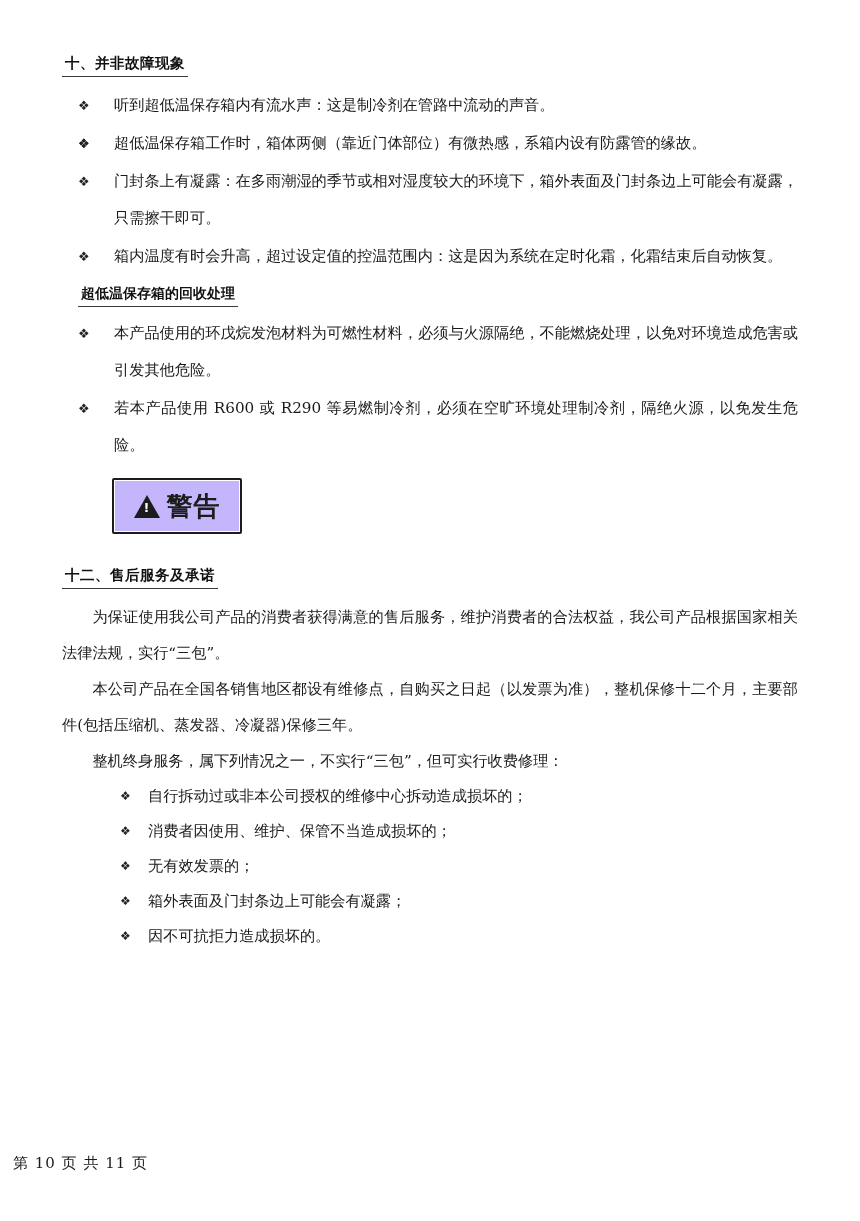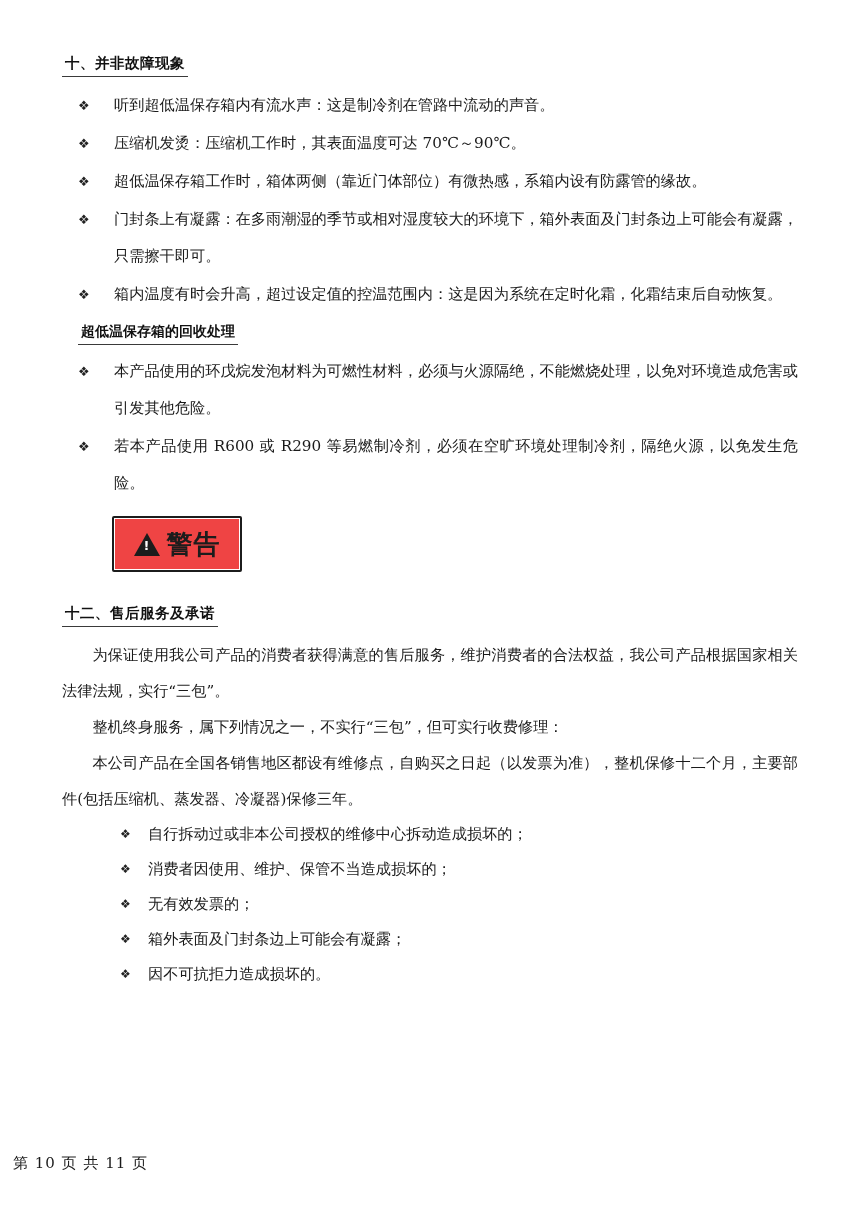--- a/index.html
+++ b/index.html
@@ -95,21 +95,21 @@
   .warning-sign {
     flex: 0 0 auto;
     width: 126px;
     height: 52px;
     border: 2px solid #1c1c1c;
     border-radius: 2px;
     display: flex;
     align-items: center;
     justify-content: center;
     gap: 7px;
-    background: #ef4444;
+    background: #c4b5fd;
     box-shadow: 0 0 0 1px #ffffff inset;
     margin-top: 8px;
   }
   .warning-sign .tri {
     width: 0;
     height: 0;
     border-left: 13px solid transparent;
     border-right: 13px solid transparent;
     border-bottom: 23px solid #1c1c1c;
     position: relative;
@@ -174,21 +174,21 @@
 </head>
 <body>
 
 <div class="page">
 
   <div class="heading-row">
     <span class="section-heading">十、并非故障现象</span>
   </div>
   <ul class="bullets">
     <li><span class="diamond">❖</span><span>听到超低温保存箱内有流水声：这是制冷剂在管路中流动的声音。</span></li>
-    <li><span class="diamond">❖</span><span>压缩机发烫：压缩机工作时，其表面温度可达 70℃～90℃。</span></li>
+    <li><span class="diamond">❖</span></li>
     <li><span class="diamond">❖</span><span>超低温保存箱工作时，箱体两侧（靠近门体部位）有微热感，系箱内设有防露管的缘故。</span></li>
     <li><span class="diamond">❖</span><span>门封条上有凝露：在多雨潮湿的季节或相对湿度较大的环境下，箱外表面及门封条边上可能会有凝露，只需擦干即可。</span></li>
     <li><span class="diamond">❖</span><span>箱内温度有时会升高，超过设定值的控温范围内：这是因为系统在定时化霜，化霜结束后自动恢复。</span></li>
   </ul>
 
   <div class="sub-heading-row">
     <span class="sub-heading">超低温保存箱的回收处理</span>
   </div>
   <ul class="bullets">
     <li><span class="diamond">❖</span><span>本产品使用的环戊烷发泡材料为可燃性材料，必须与火源隔绝，不能燃烧处理，以免对环境造成危害或引发其他危险。</span></li>
@@ -199,22 +199,22 @@
     <div class="warning-sign">
       <span class="tri"></span>
       <span class="wtext">警告</span>
     </div>
   </div>
 
   <div class="heading-row gap-top">
     <span class="section-heading">十二、售后服务及承诺</span>
   </div>
   <p class="para">为保证使用我公司产品的消费者获得满意的售后服务，维护消费者的合法权益，我公司产品根据国家相关法律法规，实行“三包”。</p>
+  <p class="para">本公司产品在全国各销售地区都设有维修点，自购买之日起（以发票为准），整机保修十二个月，主要部件(包括压缩机、蒸发器、冷凝器)保修三年。</p>
   <p class="para">整机终身服务，属下列情况之一，不实行“三包”，但可实行收费修理：</p>
-  <p class="para">本公司产品在全国各销售地区都设有维修点，自购买之日起（以发票为准），整机保修十二个月，主要部件(包括压缩机、蒸发器、冷凝器)保修三年。</p>
 
   <ul class="sub-bullets">
     <li><span class="diamond">❖</span><span>自行拆动过或非本公司授权的维修中心拆动造成损坏的；</span></li>
     <li><span class="diamond">❖</span><span>消费者因使用、维护、保管不当造成损坏的；</span></li>
     <li><span class="diamond">❖</span><span>无有效发票的；</span></li>
     <li><span class="diamond">❖</span><span>箱外表面及门封条边上可能会有凝露；</span></li>
     <li><span class="diamond">❖</span><span>因不可抗拒力造成损坏的。</span></li>
   </ul>
 
   <div class="footer">第 10 页 共 11 页</div>

